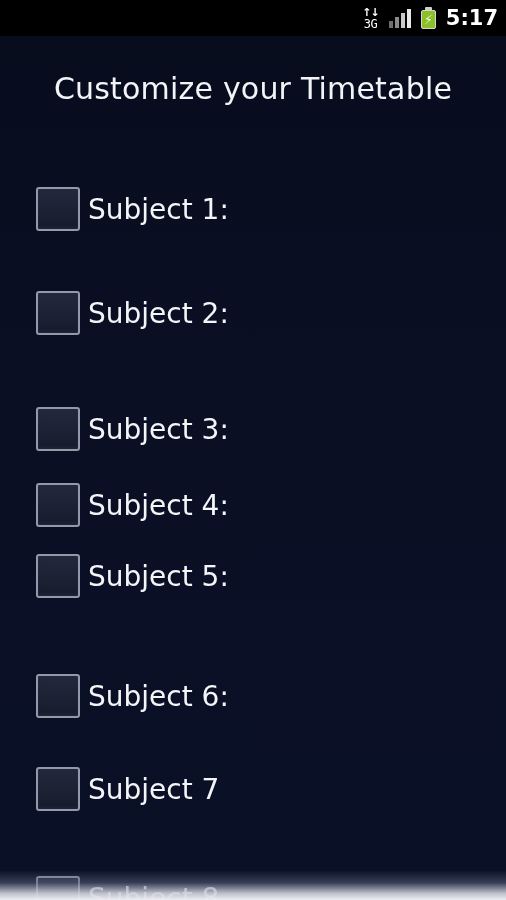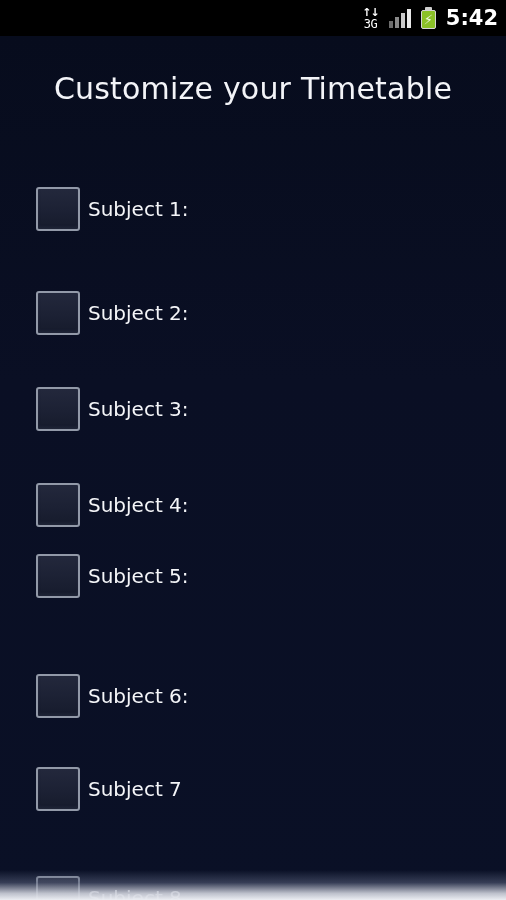--- a/index.html
+++ b/index.html
@@ -99,21 +99,21 @@
   .checkbox {
     width:44px; height:44px; flex:none;
     border:2px solid #9299a8;
     border-radius:3px;
     background:linear-gradient(180deg,#23283c 0%,#1c2134 55%,#161b2c 100%);
     box-shadow:inset 0 -2px 3px rgba(120,130,160,0.10);
   }
   .row-label {
     margin-left:8px;
     color:#f4f5f8;
-    font-size:20px;
+    font-size:28px;
     font-weight:400;
     white-space:nowrap;
   }
 
   
   #bottom-fade {
     position:absolute; left:0; bottom:0; width:506px; height:30px;
     background:linear-gradient(180deg, rgba(10,16,38,0) 0%, rgba(90,98,125,0.55) 42%, rgba(205,208,218,0.92) 78%, rgba(236,238,243,1) 100%);
     pointer-events:none;
   }
@@ -137,40 +137,40 @@
         <i></i>
     </span>
 
     <span class="sb-icon ico-battery">
       <span class="cap"></span>
       <span class="body">
         <span class="bolt">⚡</span>
       </span>
     </span>
 
-    <span id="clock">5:42</span>
+    <span id="clock">5:17</span>
   </div>
 
   <div id="content">
 
     <div id="title">Customize your Timetable</div>
 
     <div id="list">
 
       <div class="row" style="top:36px">
         <span class="checkbox"></span>
         <span class="row-label">Subject 1:</span>
       </div>
 
       <div class="row" style="top:140px">
         <span class="checkbox"></span>
         <span class="row-label">Subject 2:</span>
       </div>
 
-      <div class="row" style="top:236px">
+      <div class="row" style="top:256px">
         <span class="checkbox"></span>
         <span class="row-label">Subject 3:</span>
       </div>
 
       <div class="row" style="top:332px">
         <span class="checkbox"></span>
         <span class="row-label">Subject 4:</span>
       </div>
 
       <div class="row" style="top:403px">

